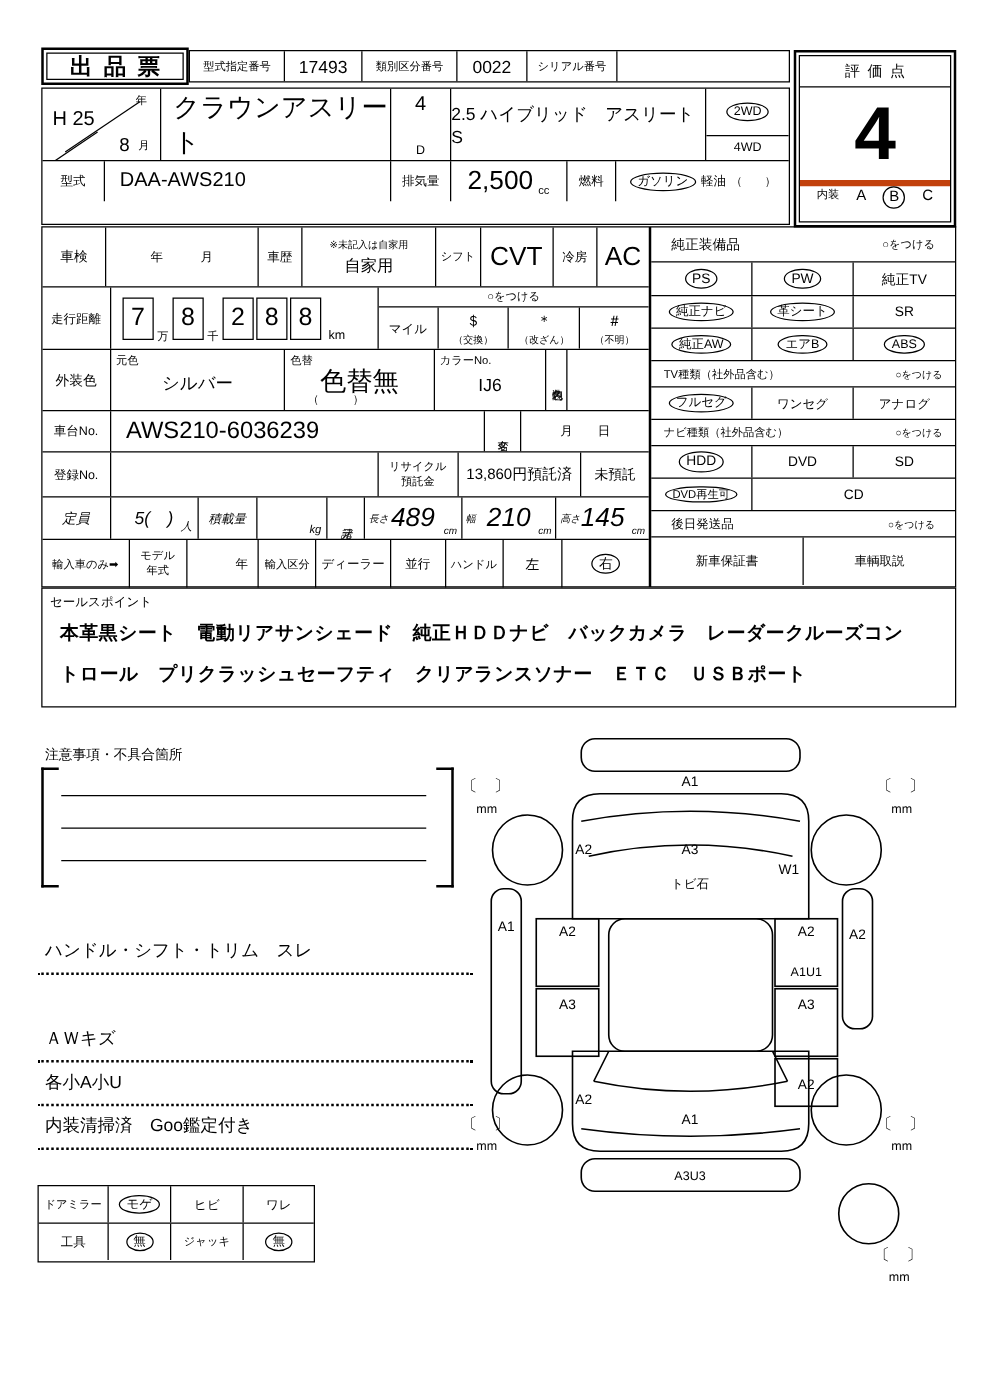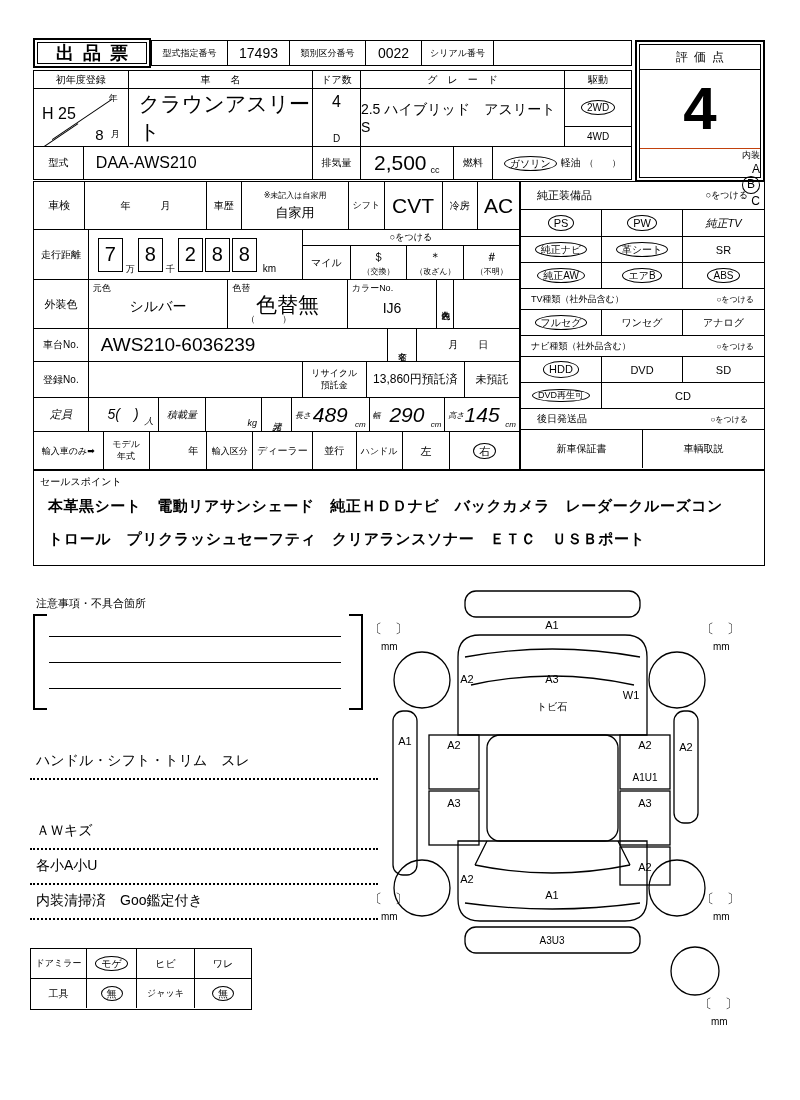--- a/index.html
+++ b/index.html
@@ -42,38 +42,31 @@
     <div class="c f9" style="width:76px;">類別区分番号</div>
     <div class="c f14" style="width:56px;">0022</div>
     <div class="c f9" style="width:72px;">シリアル番号</div>
     <div class="c last" style="flex:1;"></div>
   </div>
 
   <div class="abs" style="left:635px;top:40px;width:130px;height:142px;border:2px solid #000;padding:2px;">
     <div style="border:1px solid #000;height:100%;display:flex;flex-direction:column;box-sizing:border-box;">
       <div class="bb" style="height:24px;display:flex;align-items:center;justify-content:center;font-size:12px;letter-spacing:6px;padding-left:6px;">評価点</div>
       <div style="flex:1;display:flex;align-items:center;justify-content:center;font-size:60px;font-weight:600;line-height:1;">4</div>
-      <div style="height:28px;border-top:1px solid #c2410c;display:flex;align-items:flex-end;justify-content:space-evenly;flex-direction:column;">
+      <div style="height:28px;border-top:5px solid #c2410c;display:flex;align-items:flex-start;justify-content:space-evenly;">
         <span class="f9">内装</span>
         <span class="f12">A</span>
         <span class="f12 circ" style="padding:0 4px;">B</span>
         <span class="f12">C</span>
       </div>
     </div>
   </div>
 
   <div class="abs tbl" style="left:33px;top:70px;width:599px;height:110px;">
 
-    <div class="row bb" style="height:18px;">
-      <div class="c f10" style="width:95px;">初年度登録</div>
-      <div class="c f10" style="width:185px;">車　　名</div>
-      <div class="c f10" style="width:48px;">ドア数</div>
-      <div class="c f10" style="width:205px;">グ　レ　ー　ド</div>
-      <div class="c f10 last" style="width:66px;">駆動</div>
-    </div>
 
     <div class="row bb" style="height:58px;">
       <div class="c" style="width:95px;">
         <span class="corner-lbl" style="top:3px;right:10px;">年</span>
         <span style="position:absolute;left:8px;top:16px;font-size:16px;">H 25</span>
         <span style="position:absolute;right:24px;bottom:3px;font-size:15px;">8</span>
         <span class="corner-lbl" style="right:8px;bottom:5px;">月</span>
         <div class="slash" style="width:72px;left:12px;top:30px;transform:rotate(-34deg);"></div>
         <div class="slash" style="width:46px;left:2px;top:47px;transform:rotate(-34deg);"></div>
       </div>
@@ -211,21 +204,21 @@
       <div class="c" style="width:30px;">
         <span style="writing-mode:vertical-rl;font-size:9px;">諸元</span>
       </div>
       <div class="c" style="width:78px;">
         <span class="f8" style="position:absolute;left:3px;top:50%;transform:translateY(-50%);">長さ</span>
         <span class="f15">489</span>
         <span class="f8" style="position:absolute;right:3px;bottom:2px;">cm</span>
       </div>
       <div class="c" style="width:76px;">
         <span class="f8" style="position:absolute;left:3px;top:50%;transform:translateY(-50%);">幅</span>
-        <span class="f15">290</span>
+        <span class="f15">210</span>
         <span class="f8" style="position:absolute;right:3px;bottom:2px;">cm</span>
       </div>
       <div class="c last" style="width:74px;">
         <span class="f8" style="position:absolute;left:3px;top:50%;transform:translateY(-50%);">高さ</span>
         <span class="f15">145</span>
         <span class="f8" style="position:absolute;right:3px;bottom:2px;">cm</span>
       </div>
     </div>
 
     <div class="row" style="height:38px;">
@@ -251,21 +244,21 @@
       <span class="f11">純正装備品</span>
       <span class="f9">○をつける</span>
     </div>
     <div class="row bb" style="height:27px;">
       <div class="c" style="width:81px;">
           <span class="circ f11">PS</span>
         </div>
       <div class="c" style="width:81px;">
           <span class="circ f11">PW</span>
         </div>
-      <div class="c f11 last" style="flex:1;font-style:italic;">純正TV</div>
+      <div class="c f11 last" style="flex:1;">純正TV</div>
     </div>
     <div class="row bb" style="height:26px;">
       <div class="c" style="width:81px;">
           <span class="circ f10">純正ナビ</span>
         </div>
       <div class="c" style="width:81px;">
           <span class="circ f10">革シート</span>
         </div>
       <div class="c f11 last" style="flex:1;">SR</div>
     </div>

